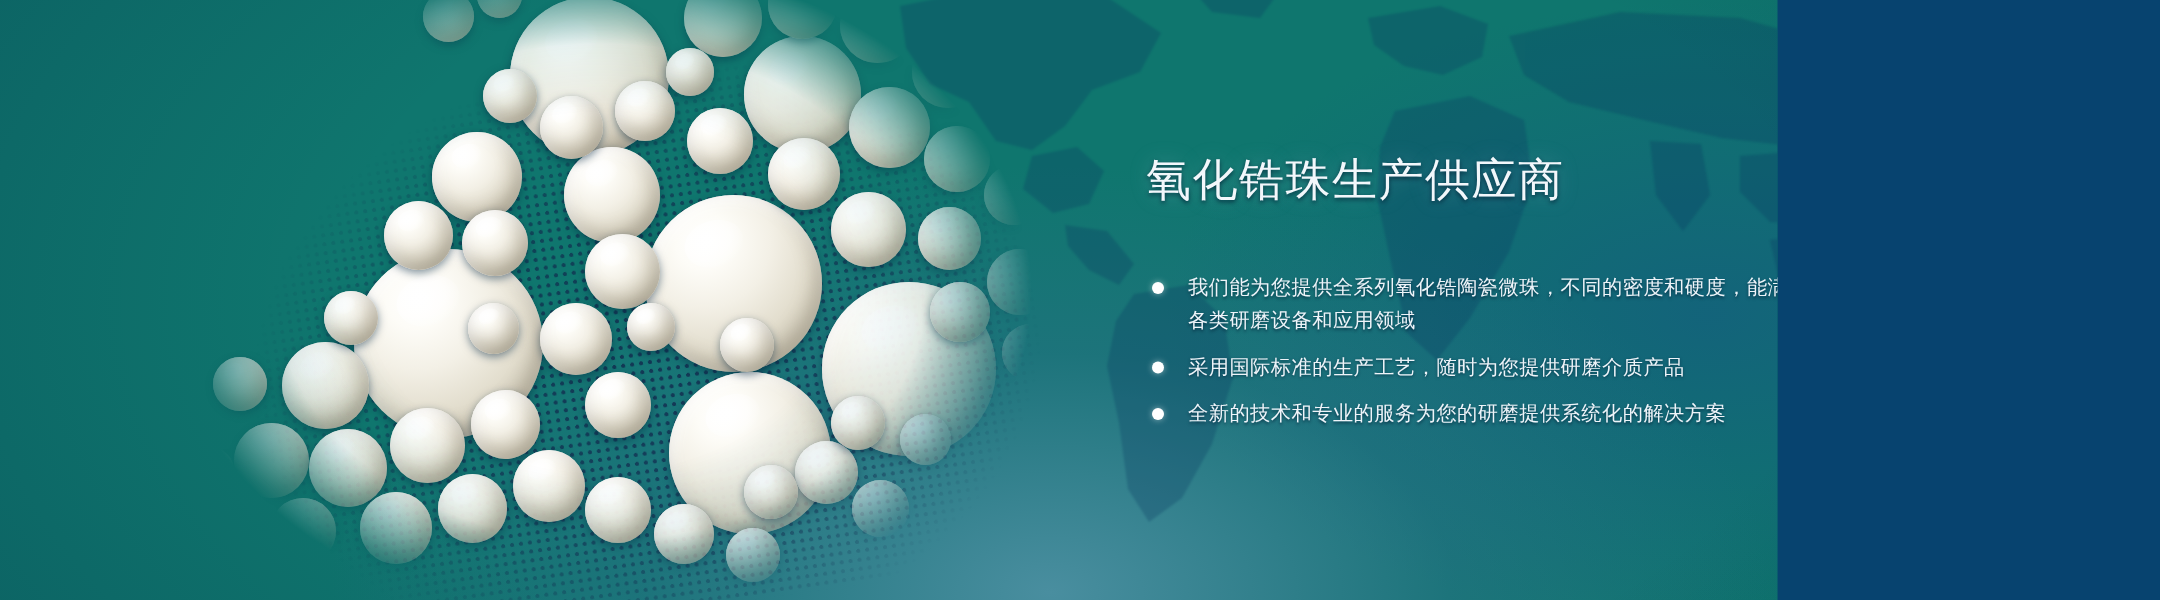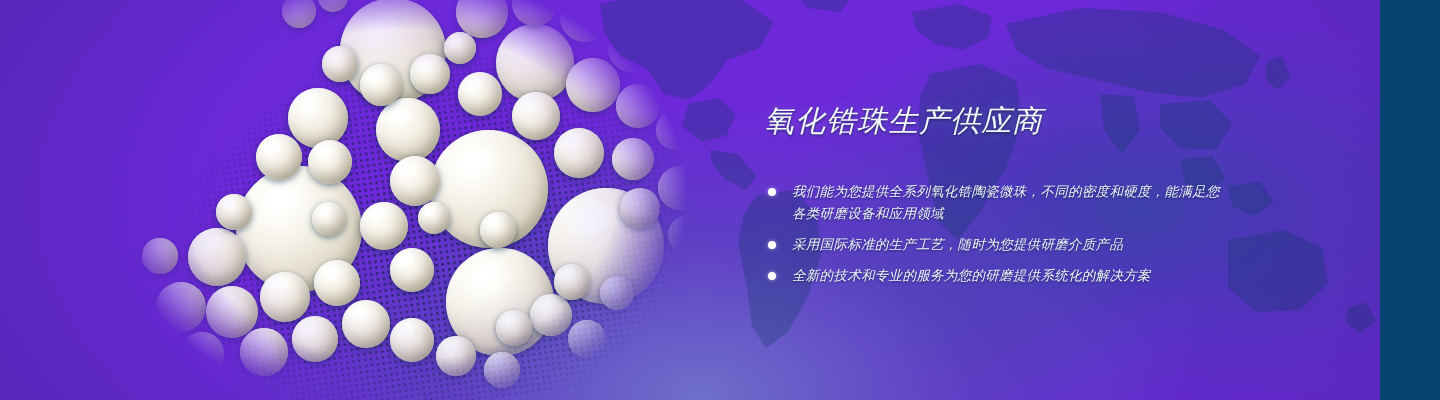--- a/index.html
+++ b/index.html
@@ -1,23 +1,22 @@
 <!DOCTYPE html>
 <html><head>
 <meta charset="utf-8">
 <style>
   html,body{margin:0;padding:0;background:#07436f;}
   body{font-family:"Liberation Sans","DejaVu Sans",sans-serif;}
 
   #banner{
     position:relative;
-    width:1380px;height:400px;
+    width:1185px;height:400px;
     overflow:hidden;
-    background:#6d28d9;
-    font-style:italic;
+    background:#0f766e;
   }
 
   
   .bg-base{
     position:absolute;inset:0;
     background:
       radial-gradient(ellipse 760px 430px at 640px 400px, #3a6f99 0%, #2a5d८8a 30%, rgba(19,77,123,0) 72%),
       radial-gradient(ellipse 900px 520px at 820px 330px, rgba(86,135,176,.55) 0%, rgba(40,92,137,.28) 45%, rgba(7,67,111,0) 78%),
       linear-gradient(160deg,#0a4773 0%,#0a4573 32%,#0b4774 55%,#0a4471 78%,#083f6a 100%);
   }

